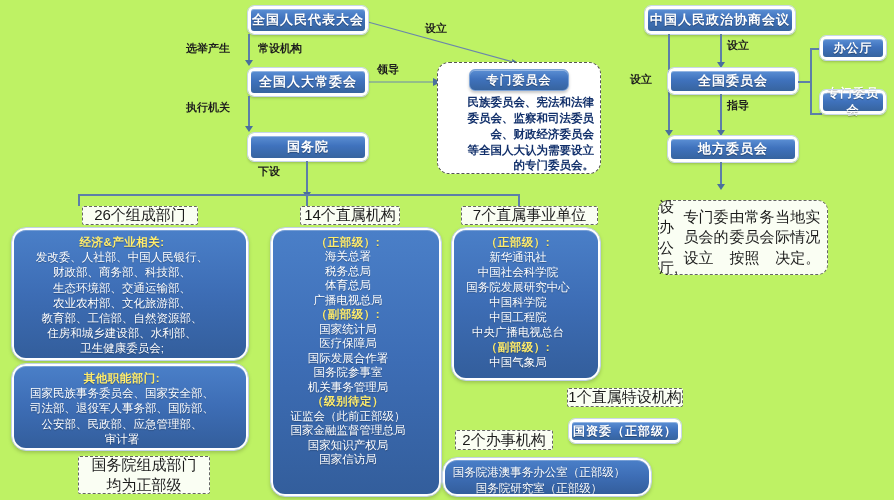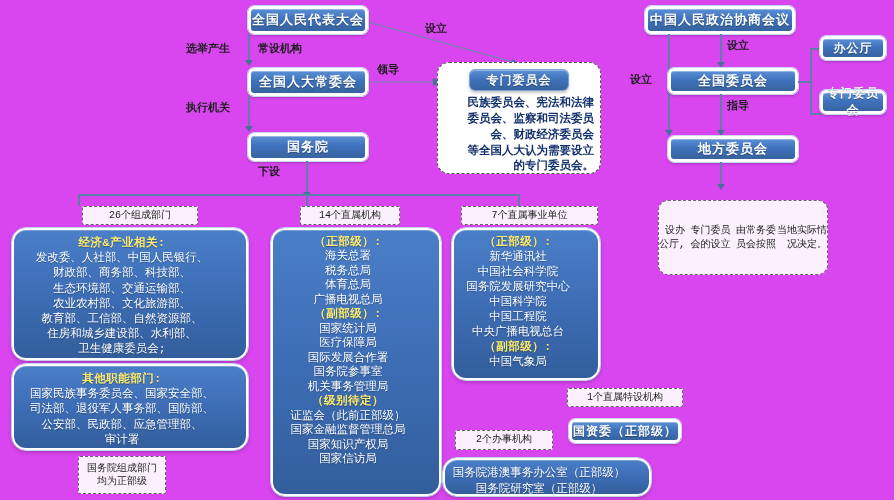--- a/index.html
+++ b/index.html
@@ -4,22 +4,22 @@
 <style>
   html, body {
     margin: 0;
     padding: 0;
     background: #ffffff;
   }
   #canvas {
     position: relative;
     width: 894px;
     height: 500px;
-    background: #d946ef;
-    font-family: Liberation Mono, monospace;
+    background: #bef264;
+    font-family: Liberation Sans, sans-serif;
     overflow: hidden;
   }
 
   
   .node {
     position: absolute;
     box-sizing: border-box;
     background: linear-gradient(to bottom, #5b8fd4 0%, #3f72bd 45%, #37649f 100%);
     border: 1px solid #7da3d6;
     border-radius: 6px;
@@ -66,25 +66,25 @@
   }
   .panel .ln { display: block; }
 
   
   .dashed {
     position: absolute;
     box-sizing: border-box;
     border: 1px dashed #666666;
     background: rgba(255,255,255,0.92);
     color: #1a1a1a;
-    font-size: 10px;
+    font-size: 15px;
     display: flex;
     align-items: center;
     justify-content: center;
-    text-align: right;
+    text-align: left;
     line-height: 1.35;
     border-radius: 2px;
   }
   .dashed.rounded { border-radius: 10px; }
   .dashed .ln { display: block; }
 
   
   .dashed-panel {
     position: absolute;
     box-sizing: border-box;
@@ -196,21 +196,21 @@
   </div>
 
   <div class="panel" style="left:12px;top:364px;width:236px;height:86px;">
     <span class="hdr">其他职能部门:</span>
     <span class="ln">国家民族事务委员会、国家安全部、</span>
     <span class="ln">司法部、退役军人事务部、国防部、</span>
     <span class="ln">公安部、民政部、应急管理部、</span>
     <span class="ln">审计署</span>
   </div>
 
-  <div class="dashed" style="left:78px;top:456px;width:88px;height:38px;flex-direction:column;">
+  <div class="dashed" style="left:78px;top:456px;width:132px;height:38px;flex-direction:column;">
     <span class="ln">国务院组成部门</span>
     <span class="ln">均为正部级</span>
   </div>
 
   <div class="dashed" style="left:300px;top:206px;width:100px;height:19px;">14个直属机构</div>
 
   <div class="panel" style="left:271px;top:228px;width:170px;height:268px;line-height:1.26;">
     <span class="hdr">（正部级）:</span>
     <span class="ln">海关总署</span>
     <span class="ln">税务总局</span>

